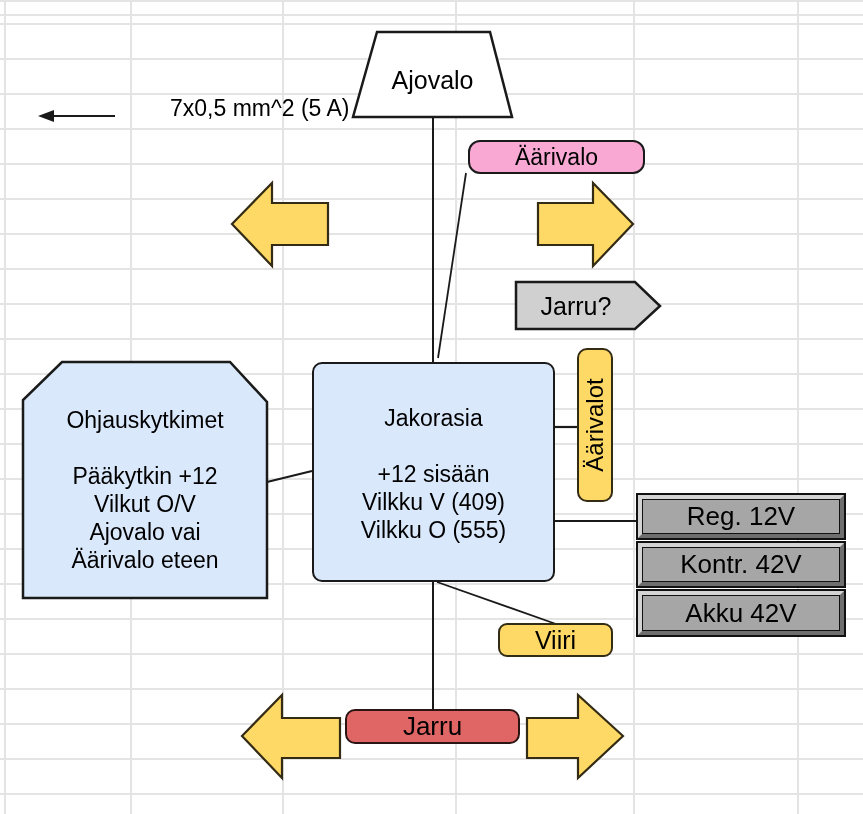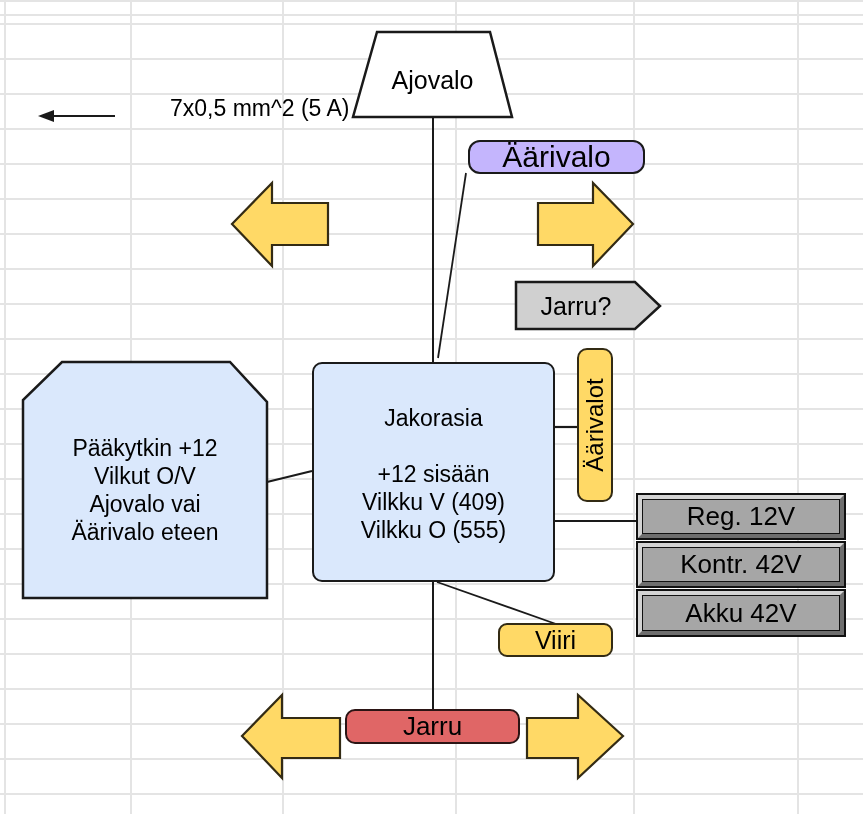--- a/index.html
+++ b/index.html
@@ -14,21 +14,21 @@
     background-position:0 23px;
   }
   .grid-col{position:absolute;top:0;bottom:0;width:2px;background:#e4e4e4;}
   #grid-topline{position:absolute;left:0;top:0;width:100%;height:2px;background:#e4e4e4;}
   
   #shapes{position:absolute;left:0;top:0;z-index:1;}
   
   .node{position:absolute;z-index:2;box-sizing:border-box;display:flex;align-items:center;justify-content:center;text-align:center;}
   .lbl{position:absolute;z-index:3;display:flex;align-items:center;justify-content:center;text-align:center;}
   
-  #aarivalo-callout{left:468px;top:140px;width:177px;height:34px;background:#c4b5fd;border:2.5px solid #1a1a1a;border-radius:12px;font-size:30px;}
+  #aarivalo-callout{left:468px;top:140px;width:177px;height:34px;background:#f9a8d4;border:2.5px solid #1a1a1a;border-radius:12px;font-size:23px;}
   
   #jakorasia{left:312px;top:362px;width:243px;height:220px;background:#dae8fc;border:2.5px solid #1a1a1a;border-radius:10px;align-items:flex-start;}
   .stackline{line-height:28px;font-size:23px;width:100%;text-align:center;}
   .stacktext{width:100%;padding-top:40px;}
   .spacer{height:28px;}
   
   #ohjaus-text{left:23px;top:362px;width:244px;}
   #ohjaus-text .stacktext{padding-top:44px;}
   
   #aarivalot-tag{left:577px;top:348px;width:36px;height:154px;background:#ffd966;border:2.5px solid #332b14;border-radius:10px;}
@@ -88,20 +88,21 @@
 
     <polygon points="516,282 635,282 660,306 635,329 516,329" fill="#d0d0d0" stroke="#1a1a1a" stroke-width="2.5"></polygon>
   </svg>
 
   <div class="lbl" id="ajovalo-label">Ajovalo</div>
   <div class="lbl" id="annotation-label">7x0,5 mm^2 (5 A)</div>
   <div class="lbl" id="jarruq-label">Jarru?</div>
 
   <div class="lbl" id="ohjaus-text">
     <div class="stacktext">
+      <div class="stackline">Ohjauskytkimet</div>
       <div class="spacer"></div>
       <div class="stackline">Pääkytkin +12</div>
       <div class="stackline">Vilkut O/V</div>
       <div class="stackline">Ajovalo vai</div>
       <div class="stackline">Äärivalo eteen</div>
     </div>
   </div>
 
   <div class="node" id="aarivalo-callout">
     <span>Äärivalo</span>

